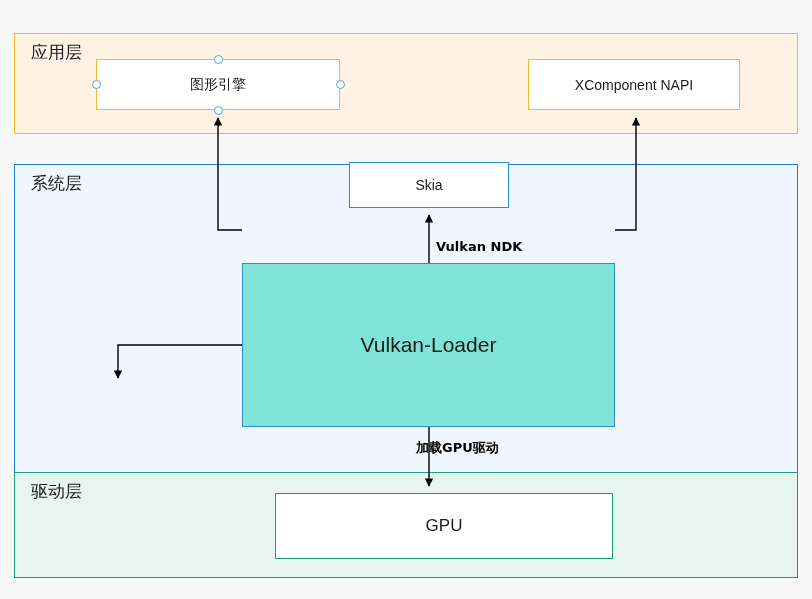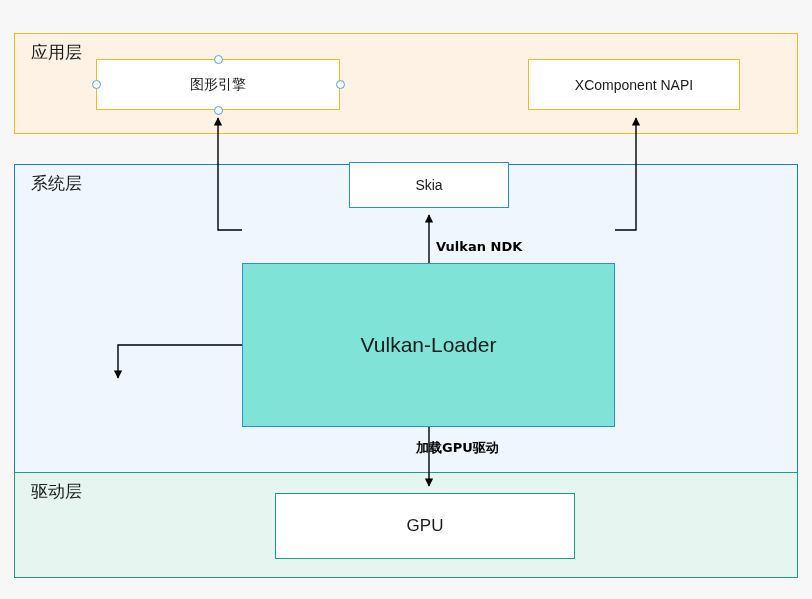--- a/index.html
+++ b/index.html
@@ -94,21 +94,21 @@
     border-color: #2b8fd6;
     background: #7fe3d8;
     font-size: 21px;
   }
   #node-vulkan-layer {
     left: 37px;  top: 385px; width: 160px; height: 48px;
     border-color: #2b8fd6;
     font-size: 13px;
   }
   #node-gpu {
-    left: 275px; top: 493px; width: 300px; height: 66px;
+    left: 275px; top: 493px; width: 338px; height: 66px;
     border-color: #17a085;
     font-size: 17px;
   }
 
   
   .handle {
     position: absolute;
     width: 9px;
     height: 9px;
     box-sizing: border-box;

